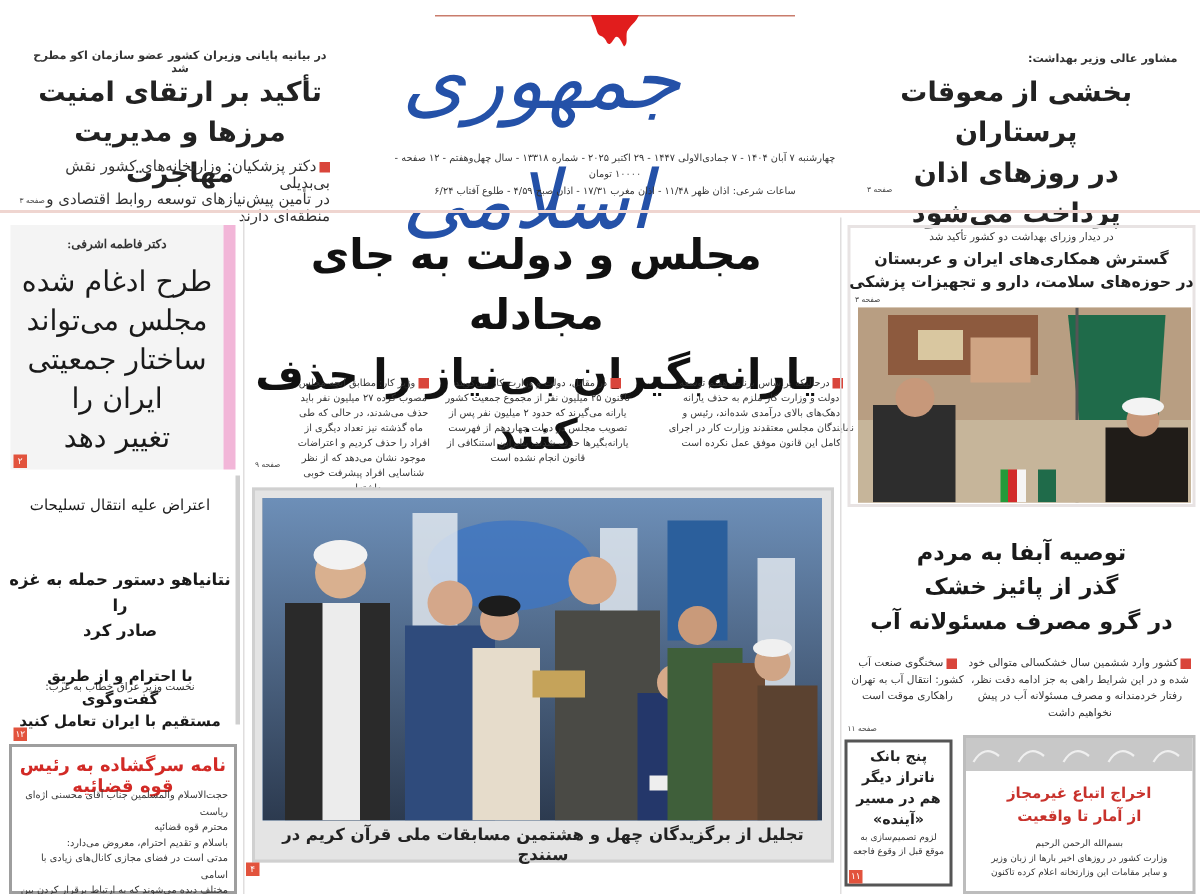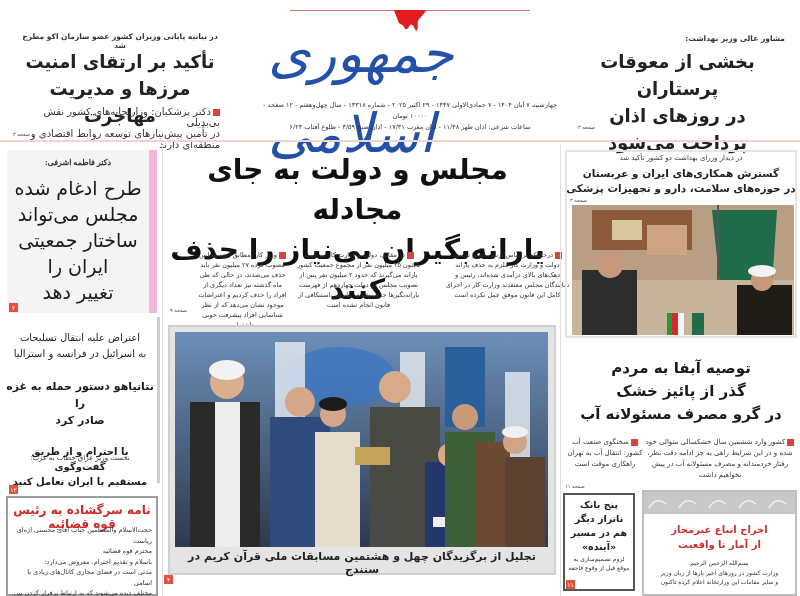--- a/index.html
+++ b/index.html
@@ -119,21 +119,20 @@
   <div>مجلس می‌تواند</div>
   <div>ساختار جمعیتی</div>
   <div>ایران را</div>
   <div>تغییر دهد</div>
 </div>
 <div class="red-box" style="left:9px;top:303px;">۲</div>
 
 <div class="abs lc2"></div>
 <div class="abs lc2-a">
   <div>اعتراض علیه انتقال تسلیحات</div>
-  <div>به اسرائیل در فرانسه و استرالیا</div>
 </div>
 <div class="abs lc2-b">
   <div>نتانیاهو دستور حمله به غزه را</div>
   <div>صادر کرد</div>
 </div>
 <div class="abs lc2-kick">نخست وزیر عراق خطاب به غرب:</div>
 <div class="abs lc2-c">
   <div>با احترام و از طریق گفت‌وگوی</div>
   <div>مستقیم با ایران تعامل کنید</div>
 </div>

